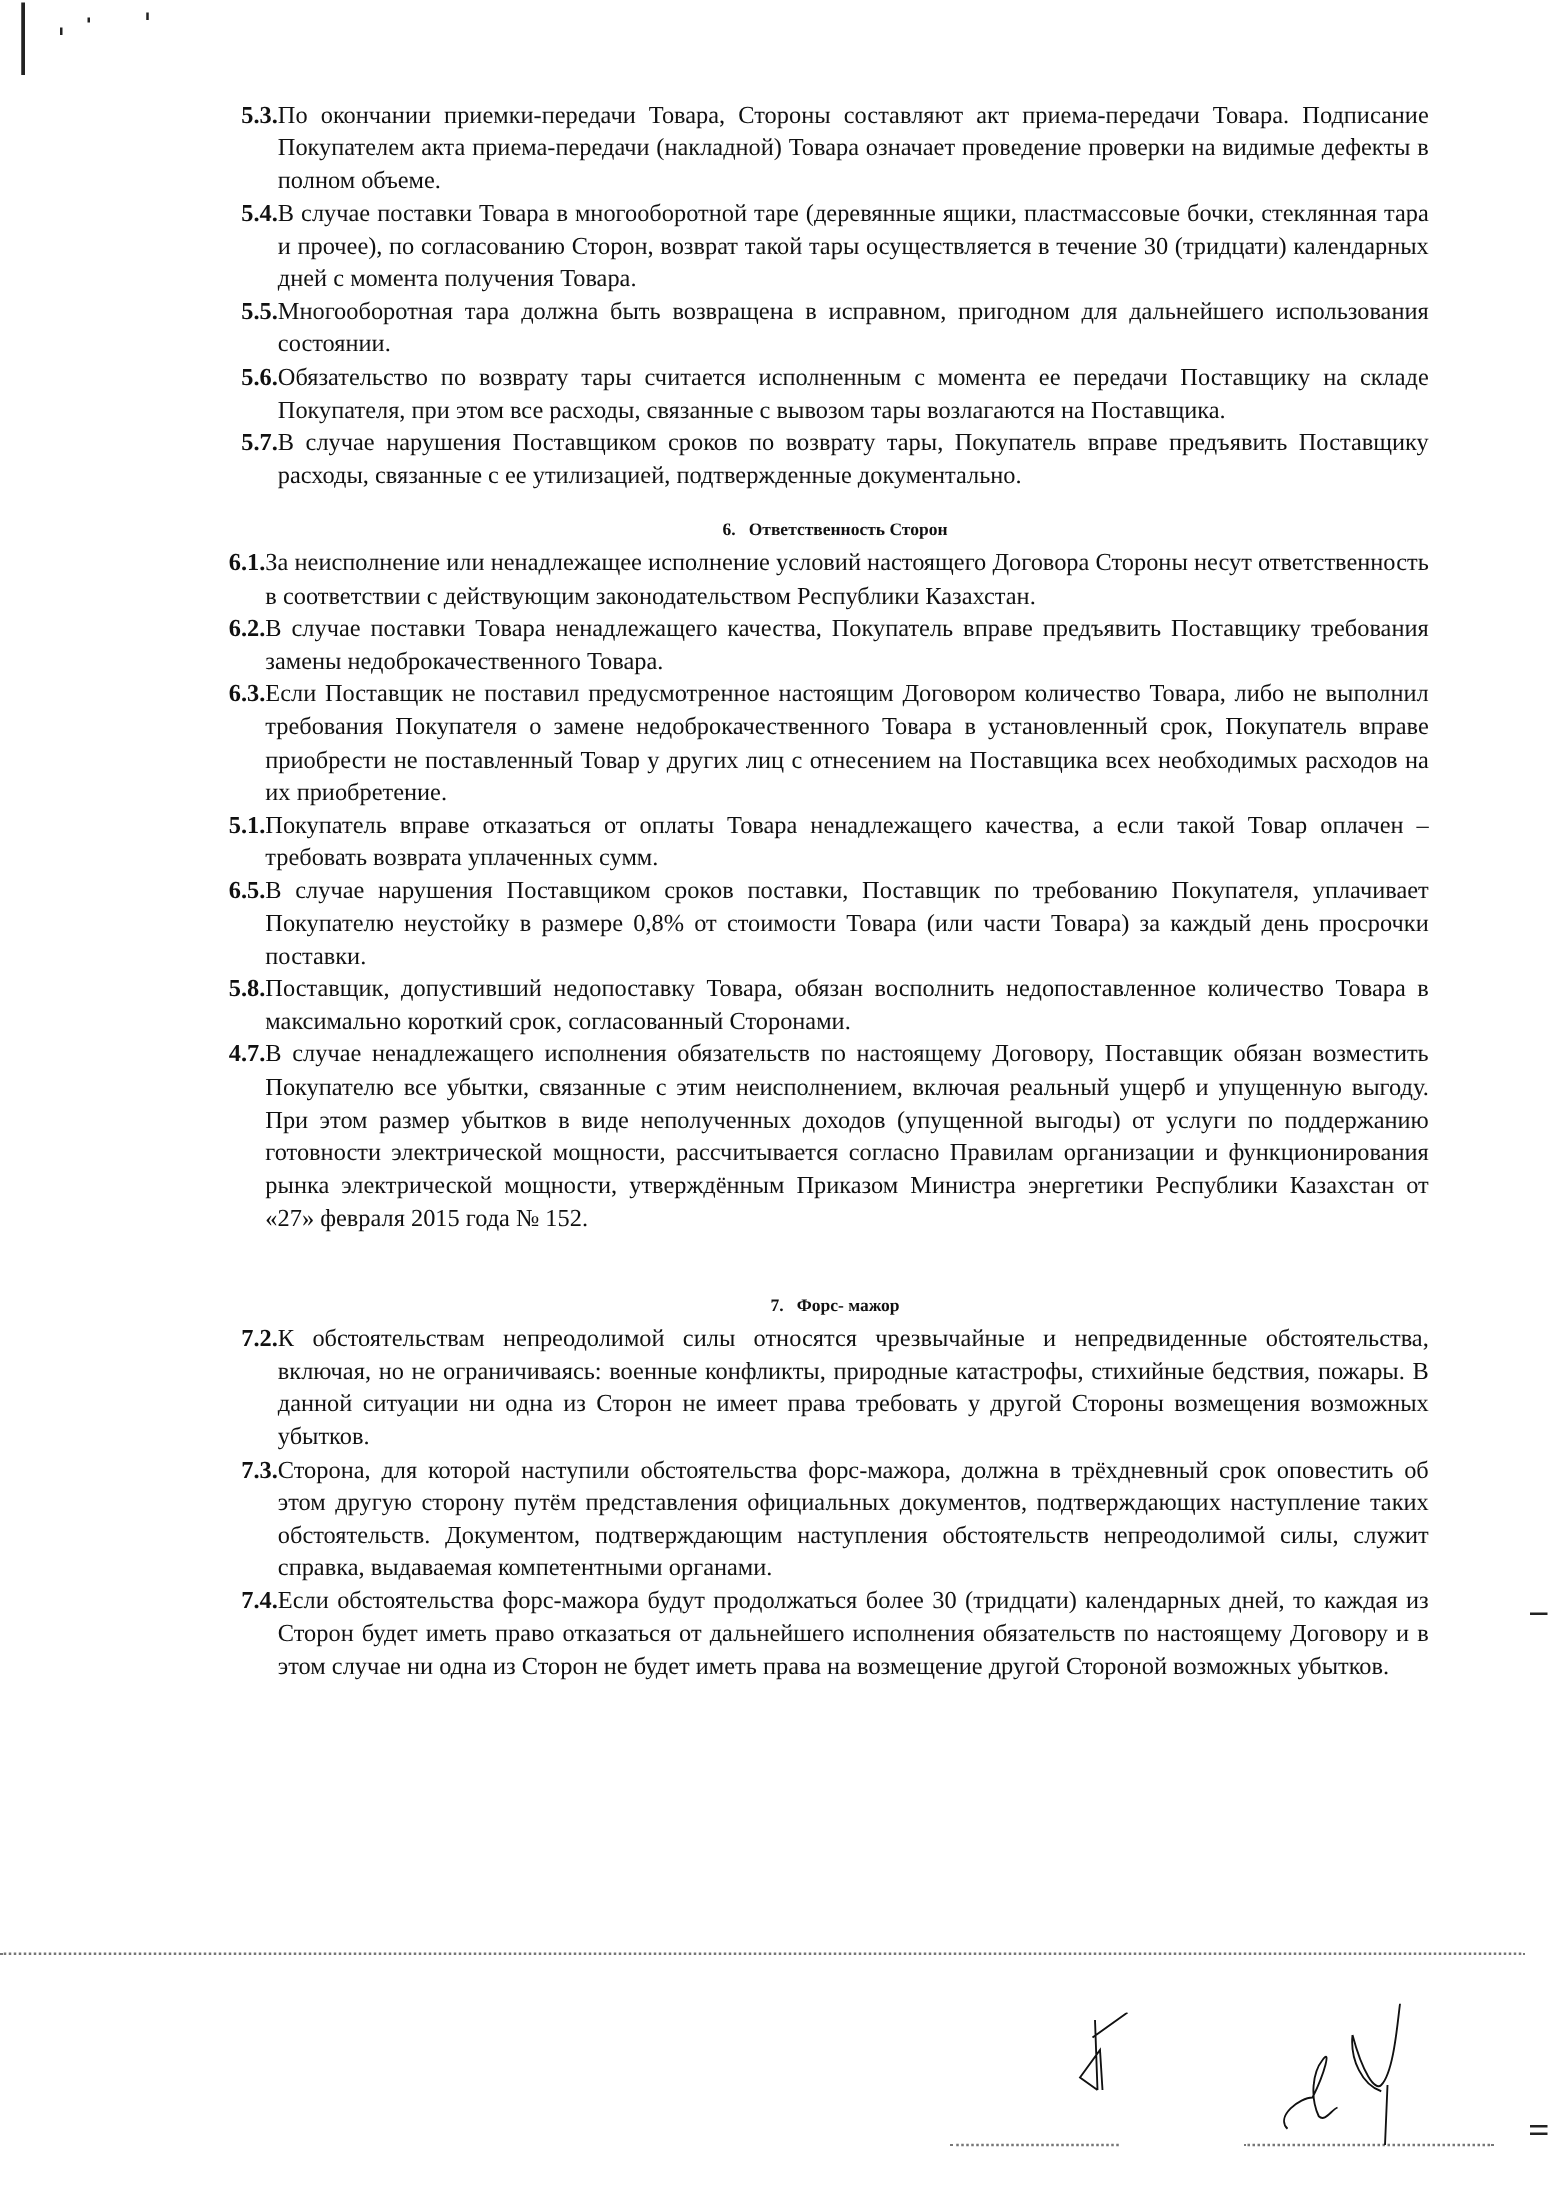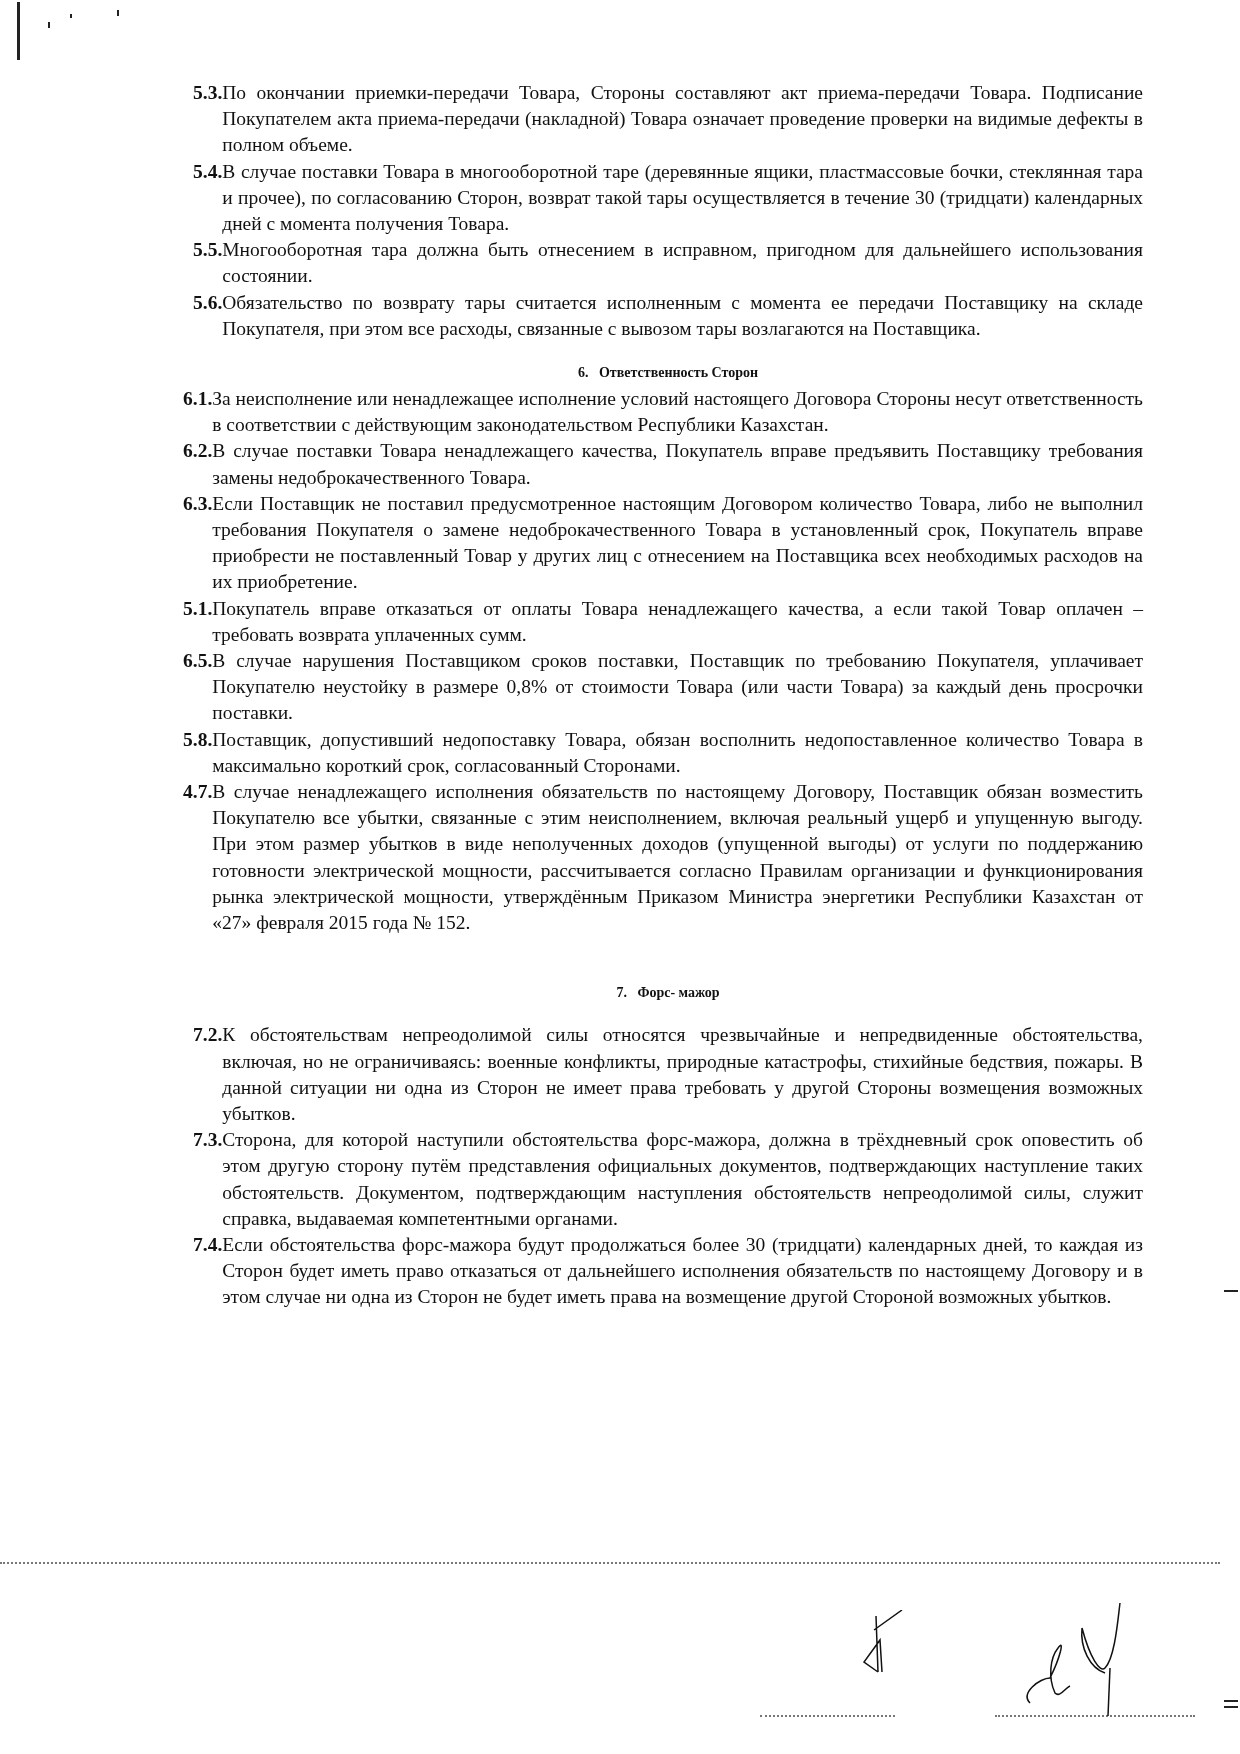--- a/index.html
+++ b/index.html
@@ -6,21 +6,21 @@
   body { width:1240px; height:1754px; position:relative; overflow:hidden;
          font-family:"Liberation Serif", serif; color:#111; }
   .page { position:absolute; left:0; top:0; width:1240px; height:1664px; }
   .content { position:absolute; left:193px; top:80px; width:950px; }
   .clause { display:flex; font-size:19.5px; line-height:26.2px; text-align:justify; }
   .num { font-weight:bold; flex:0 0 auto; white-space:nowrap; }
   .txt { flex:1 1 auto; text-align:justify; text-align-last:left; }
   .clause.n6 { margin-left:-10px; }
   .heading { text-align:center; font-weight:bold; font-size:14px; line-height:26px; }
   .h6 { margin-top:18px; margin-bottom:0; }
-  .h7 { margin-top:44px; margin-bottom:16px; }
+  .h7 { margin-top:44px; margin-bottom:0; }
   .scan-mark { position:absolute; background:#222; }
   .dotline { position:absolute; height:0; border-top:2px dotted #777; }
   .sig { position:absolute; }
 </style>
 </head>
 <body>
 
 <div class="page">
 
   <div class="scan-mark" style="left:17px;top:2px;width:3px;height:58px;"></div>
@@ -34,25 +34,29 @@
       <div class="clause">
         <span class="num">5.3.</span>
         <span class="txt">По окончании приемки-передачи Товара, Стороны составляют акт приема-передачи Товара. Подписание Покупателем акта приема-передачи (накладной) Товара означает проведение проверки на видимые дефекты в полном объеме.</span>
       </div>
       <div class="clause">
         <span class="num">5.4.</span>
         <span class="txt">В случае поставки Товара в многооборотной таре (деревянные ящики, пластмассовые бочки, стеклянная тара и прочее), по согласованию Сторон, возврат такой тары осуществляется в течение 30 (тридцати) календарных дней с момента получения Товара.</span>
       </div>
       <div class="clause">
         <span class="num">5.5.</span>
-        <span class="txt">Многооборотная тара должна быть отнесением в исправном, пригодном для дальнейшего использования состоянии.</span>
+        <span class="txt">Многооборотная тара должна быть возвращена в исправном, пригодном для дальнейшего использования состоянии.</span>
       </div>
       <div class="clause">
         <span class="num">5.6.</span>
         <span class="txt">Обязательство по возврату тары считается исполненным с момента ее передачи Поставщику на складе Покупателя, при этом все расходы, связанные с вывозом тары возлагаются на Поставщика.</span>
+      </div>
+      <div class="clause">
+        <span class="num">5.7.</span>
+        <span class="txt">В случае нарушения Поставщиком сроков по возврату тары, Покупатель вправе предъявить Поставщику расходы, связанные с ее утилизацией, подтвержденные документально.</span>
       </div>
     </div>
 
     <div class="heading h6" style="white-space:pre;">6.   Ответственность Сторон</div>
 
     <div>
       <div class="clause n6">
         <span class="num">6.1.</span>
         <span class="txt">За неисполнение или ненадлежащее исполнение условий настоящего Договора Стороны несут ответственность в соответствии с действующим законодательством Республики Казахстан.</span>
       </div>

